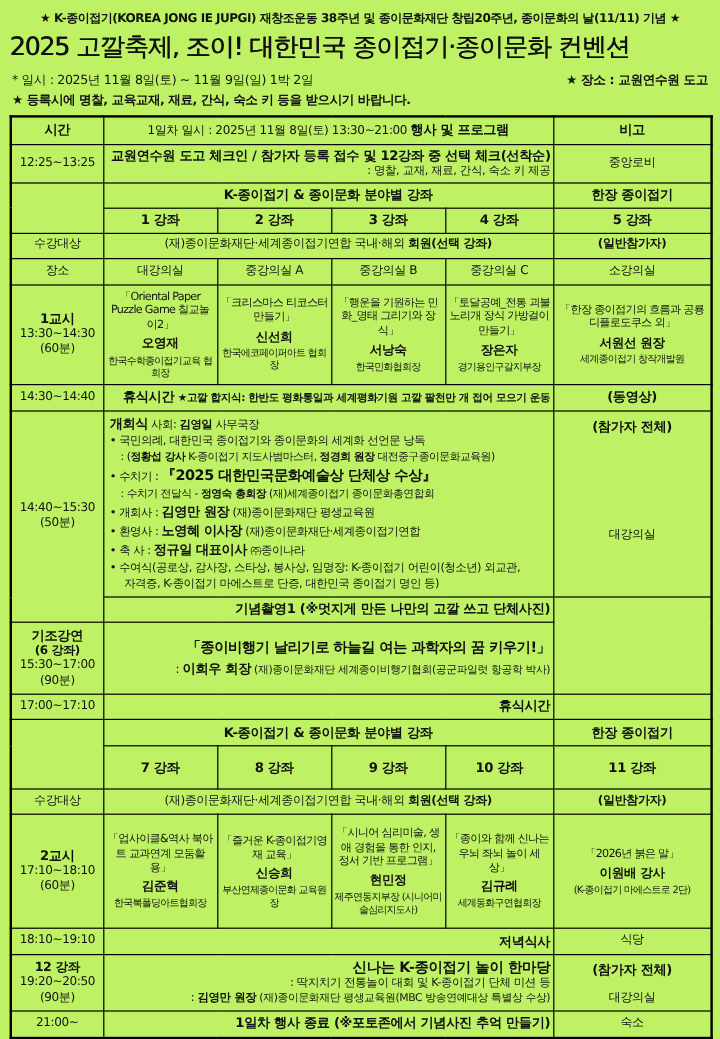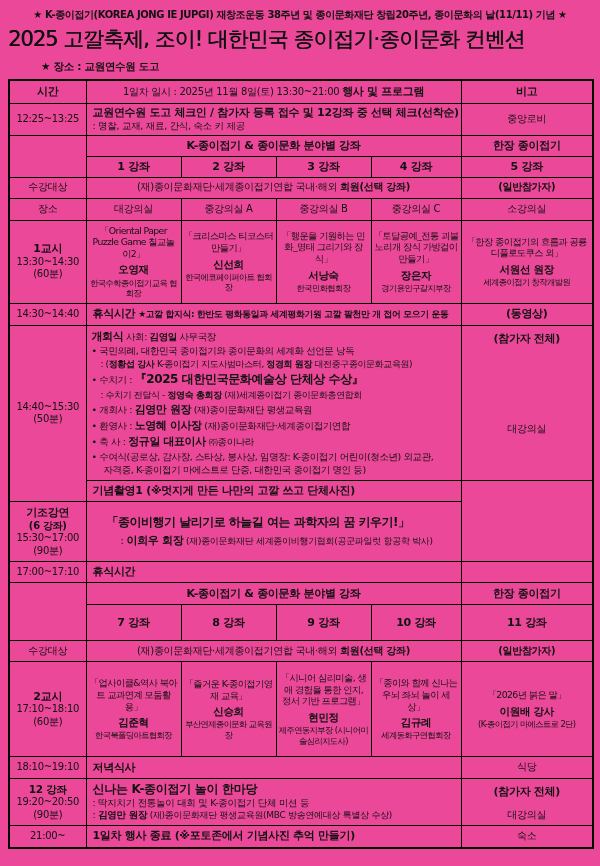--- a/index.html
+++ b/index.html
@@ -1,32 +1,32 @@
 <!DOCTYPE html>
 <html><head>
 <meta charset="utf-8">
 <style>
   * { margin:0; padding:0; box-sizing:border-box; }
   html,body { background:#e8e8e8; }
   body { font-family:"DejaVu Sans","Liberation Sans",sans-serif; color:#111; }
-  .page { width:600px; height:866px; background:#ec4899; padding:8px 8px 2px; overflow:hidden; }
+  .page { width:600px; height:866px; background:#bef264; padding:8px 8px 2px; overflow:hidden; }
   .hdr-top { text-align:center; font-size:10px; font-weight:bold; letter-spacing:-0.4px; white-space:nowrap; }
   .hdr-title { text-align:left; font-size:21px; font-weight:400; letter-spacing:-1px; margin-top:3px;
                text-shadow:0.5px 0 #111; }
   .hdr-meta { display:flex; justify-content:space-between; align-items:baseline; font-size:10.5px; margin-top:7px; padding:0 2px; letter-spacing:-0.3px; }
   .hdr-meta .place { font-weight:bold;margin-left:31px; }
   .hdr-note { font-size:10.5px; font-weight:bold; margin-top:3px; padding-left:2px; letter-spacing:-0.4px; }
 
   table { border-collapse:collapse; width:584px; margin-top:5px; table-layout:fixed; border:2px solid #000; }
   td { border:1.5px solid #000; font-size:10px; text-align:center; vertical-align:middle; padding:1px 2px; line-height:1.25; overflow:hidden; letter-spacing:-0.3px; }
   .b { font-weight:bold; }
   .lg { font-size:11px; }
   .md { font-size:11px; }
   .sm { font-size:8.5px; }
-  .left { text-align:left; }
+  .left { text-align:right; }
   .nowrap { white-space:nowrap; }
 
   .lec .t { font-size:9.3px; letter-spacing:-0.6px; }
   .lec .n { font-weight:bold; font-size:10.5px; margin-top:4px; }
   .lec .o { font-size:8.3px; letter-spacing:-0.6px; margin-top:1px; }
 
   .opcell { text-align:left; vertical-align:top; padding:3px 5px; font-size:9.5px; line-height:1.45; letter-spacing:-0.4px; }
   .opcell .ind { padding-left:9px; font-size:9px; }
   .opcell .ind2 { padding-left:12px; }
   .op-big { font-size:12px; font-weight:bold; }
@@ -41,22 +41,24 @@
   .kn-title { font-size:12px; font-weight:bold; letter-spacing:-0.5px; }
 </style>
 </head>
 <body>
 
 <div class="page">
 
   <div class="hdr-top">★ K-종이접기(KOREA JONG IE JUPGI) 재창조운동 38주년 및 종이문화재단 창립20주년, 종이문화의 날(11/11) 기념 ★</div>
   <div class="hdr-title">2025 고깔축제, 조이! 대한민국 종이접기·종이문화 컨벤션</div>
   <div class="hdr-meta">
+    <span class="date">* 일시 : 2025년 11월 8일(토) ~ 11월 9일(일) 1박 2일</span>
     <span class="place">★ 장소 : 교원연수원 도고</span>
   </div>
+  <div class="hdr-note">★ 등록시에 명찰, 교육교재, 재료, 간식, 숙소 키 등을 받으시기 바랍니다.</div>
 
   <table>
     <colgroup>
       <col style="width:77px">
         <col style="width:95px">
         <col style="width:95px">
         <col style="width:95px">
         <col style="width:90px">
         <col style="width:132px">
     </colgroup>

